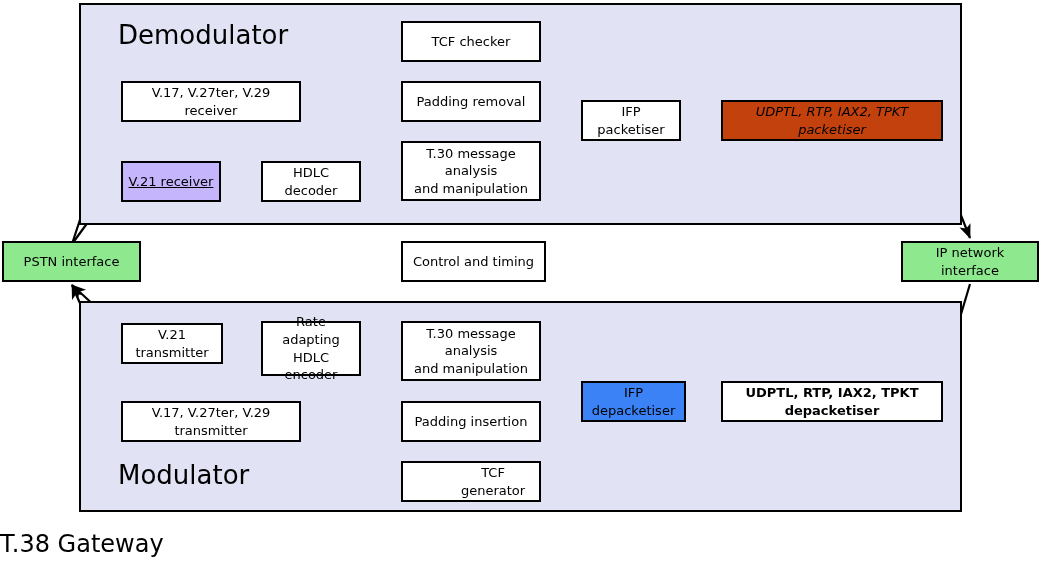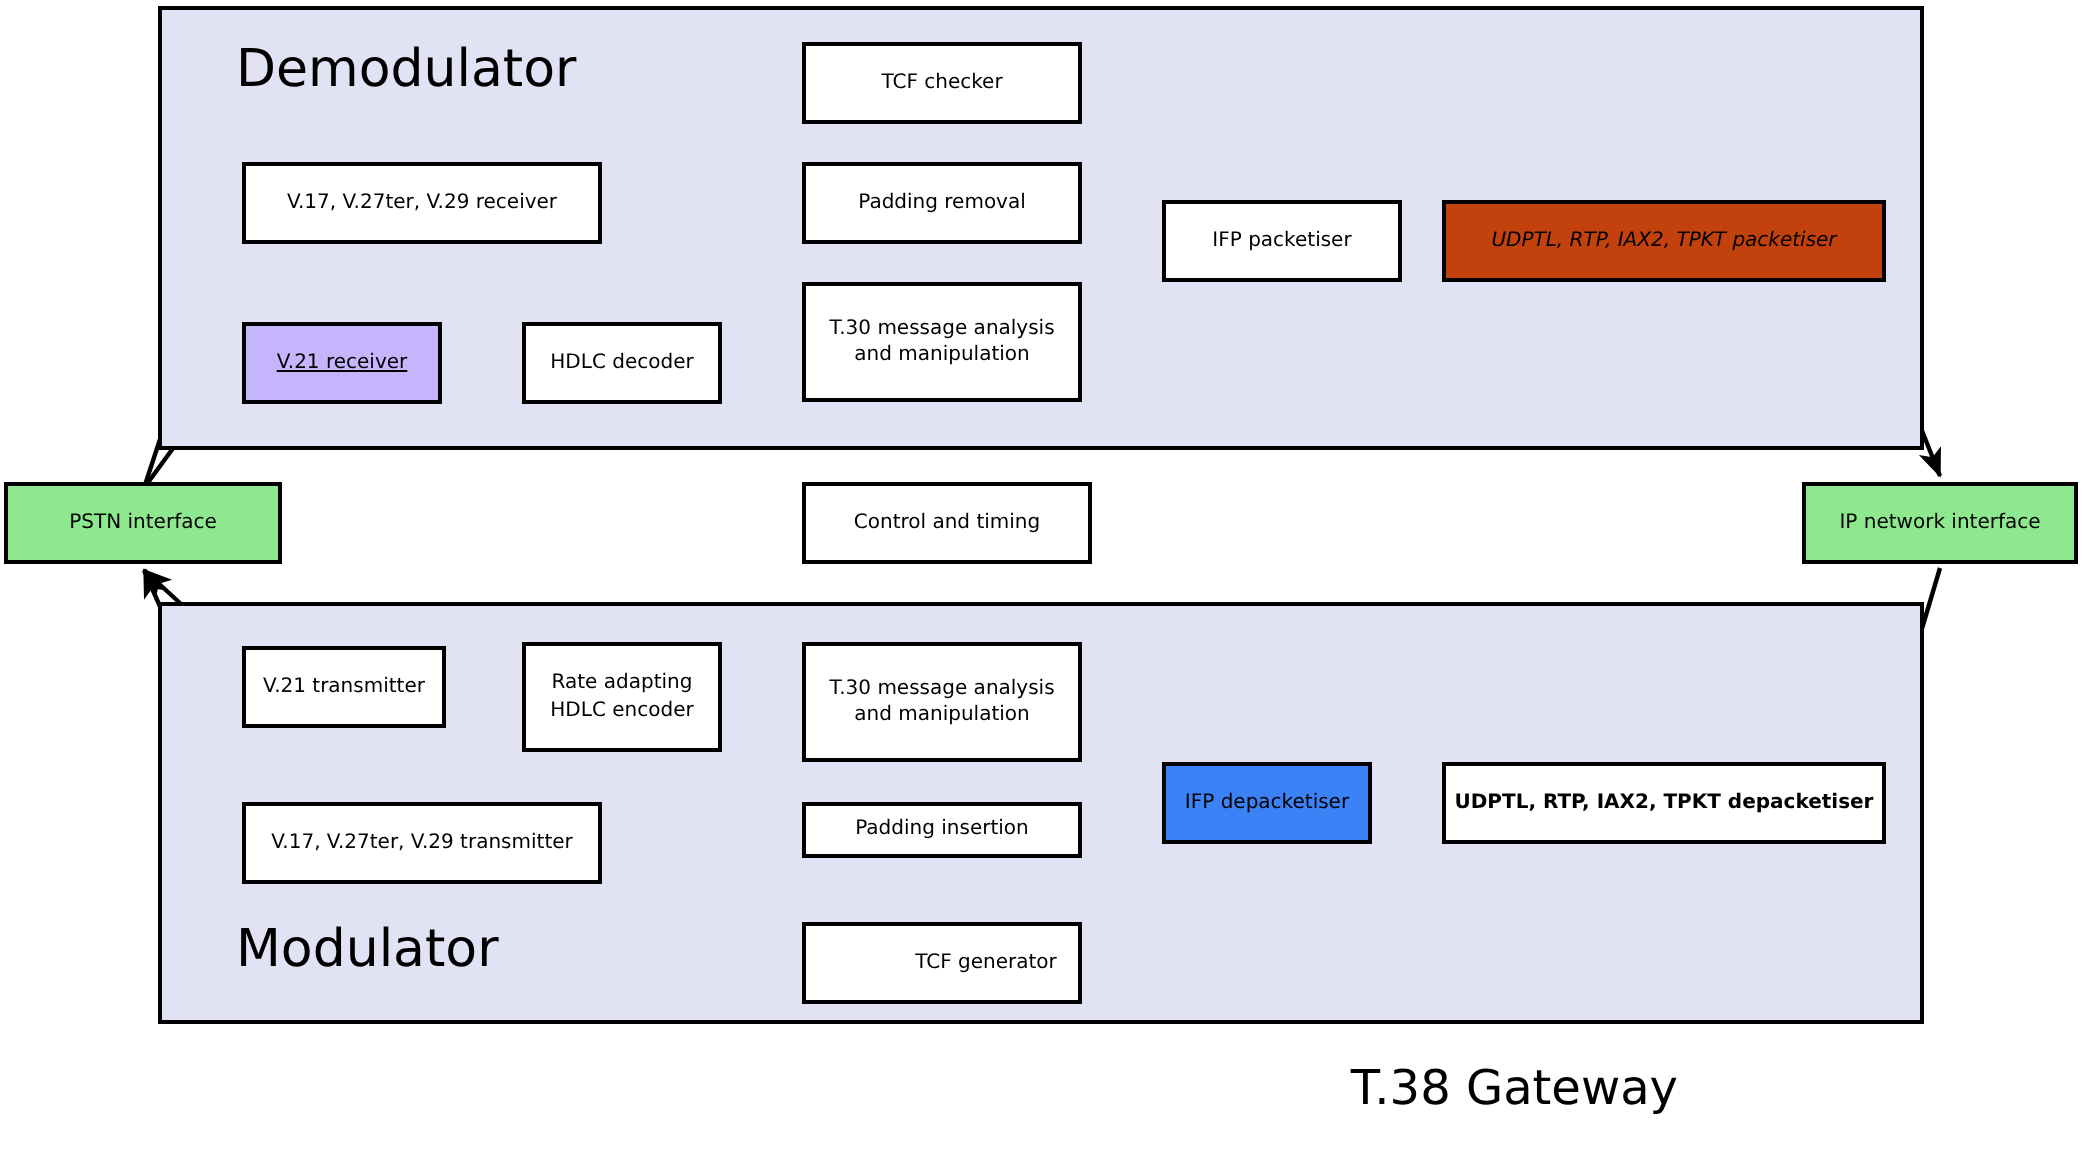--- a/index.html
+++ b/index.html
@@ -41,39 +41,39 @@
   }
   .node {
     position: absolute;
     box-sizing: border-box;
     border: 2px solid #000000;
     background: #ffffff;
     display: flex;
     align-items: center;
     justify-content: center;
     text-align: center;
-    font-size: 10px;
+    font-size: 13px;
     line-height: 1.35;
     color: #000000;
     padding: 2px 4px;
     font-family: "DejaVu Sans", sans-serif;
   }
   .node.iface {
     background: #8ee88e;
   }
   .node .node-text {
     display: block;
     white-space: pre-line;
   }
   #diagram-title {
     position: absolute;
     left: 0;
     top: 530px;
     width: 839px;
-    text-align: right;
+    text-align: left;
     font-size: 24px;
     color: #000000;
     font-family: "DejaVu Sans", sans-serif;
   }
 </style>
 </head>
 <body>
 
 <div id="canvas">
 
@@ -135,41 +135,41 @@
       <div class="node" style="left: 401px; top: 21px; width: 140px; height: 41px; background: rgb(255, 255, 255); border-color: rgb(0, 0, 0);">
         <span class="node-text">TCF checker</span>
       </div>
       <div class="node" style="left: 401px; top: 81px; width: 140px; height: 41px; background: rgb(255, 255, 255); border-color: rgb(0, 0, 0);">
         <span class="node-text">Padding removal</span>
       </div>
       <div class="node" style="left: 401px; top: 141px; width: 140px; height: 60px; background: rgb(255, 255, 255); border-color: rgb(0, 0, 0);">
         <span class="node-text">T.30 message analysis
 and manipulation</span>
       </div>
-      <div class="node" style="left: 581px; top: 100px; width: 120px; height: 41px; background: rgb(255, 255, 255); border-color: rgb(0, 0, 0);">
+      <div class="node" style="left: 581px; top: 100px; width: 100px; height: 41px; background: rgb(255, 255, 255); border-color: rgb(0, 0, 0);">
         <span class="node-text">IFP packetiser</span>
       </div>
       <div class="node" style="left: 721px; top: 100px; width: 222px; height: 41px; background: #c2410c; border-color: rgb(0, 0, 0); font-style: italic;">
         <span class="node-text">UDPTL, RTP, IAX2, TPKT packetiser</span>
       </div>
       <div class="node" style="left: 121px; top: 323px; width: 102px; height: 41px; background: rgb(255, 255, 255); border-color: rgb(0, 0, 0);">
         <span class="node-text">V.21 transmitter</span>
       </div>
       <div class="node" style="left: 261px; top: 321px; width: 100px; height: 55px; background: rgb(255, 255, 255); border-color: rgb(0, 0, 0);">
         <span class="node-text">Rate adapting
 HDLC encoder</span>
       </div>
       <div class="node" style="left: 401px; top: 321px; width: 140px; height: 60px; background: rgb(255, 255, 255); border-color: rgb(0, 0, 0);">
         <span class="node-text">T.30 message analysis
 and manipulation</span>
       </div>
       <div class="node" style="left: 121px; top: 401px; width: 180px; height: 41px; background: rgb(255, 255, 255); border-color: rgb(0, 0, 0);">
         <span class="node-text">V.17, V.27ter, V.29 transmitter</span>
       </div>
-      <div class="node" style="left: 401px; top: 401px; width: 140px; height: 28px; background: rgb(255, 255, 255); border-color: rgb(0, 0, 0);">
+      <div class="node" style="left: 401px; top: 401px; width: 140px; height: 41px; background: rgb(255, 255, 255); border-color: rgb(0, 0, 0);">
         <span class="node-text">Padding insertion</span>
       </div>
       <div class="node" style="left: 401px; top: 461px; width: 140px; height: 41px; background: rgb(255, 255, 255); border-color: rgb(0, 0, 0); padding-left: 48px;">
         <span class="node-text">TCF generator</span>
       </div>
       <div class="node" style="left: 581px; top: 381px; width: 105px; height: 41px; background: #3b82f6; border-color: rgb(0, 0, 0);">
         <span class="node-text">IFP depacketiser</span>
       </div>
       <div class="node" style="left: 721px; top: 381px; width: 222px; height: 41px; background: rgb(255, 255, 255); border-color: rgb(0, 0, 0); font-weight: bold;">
         <span class="node-text">UDPTL, RTP, IAX2, TPKT depacketiser</span>

